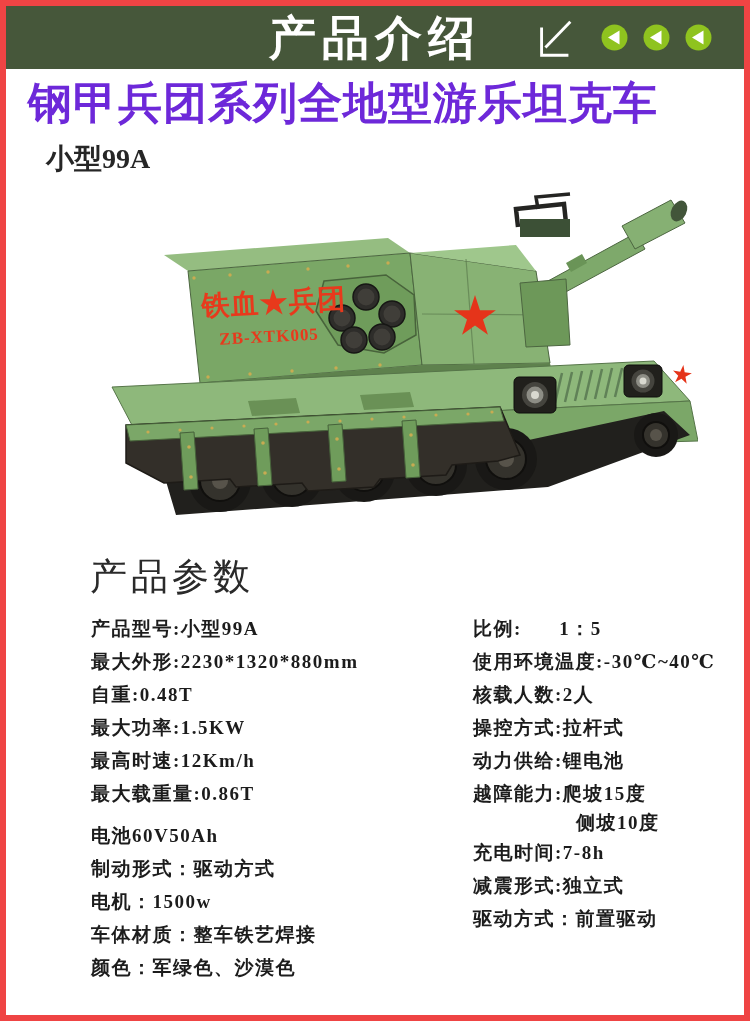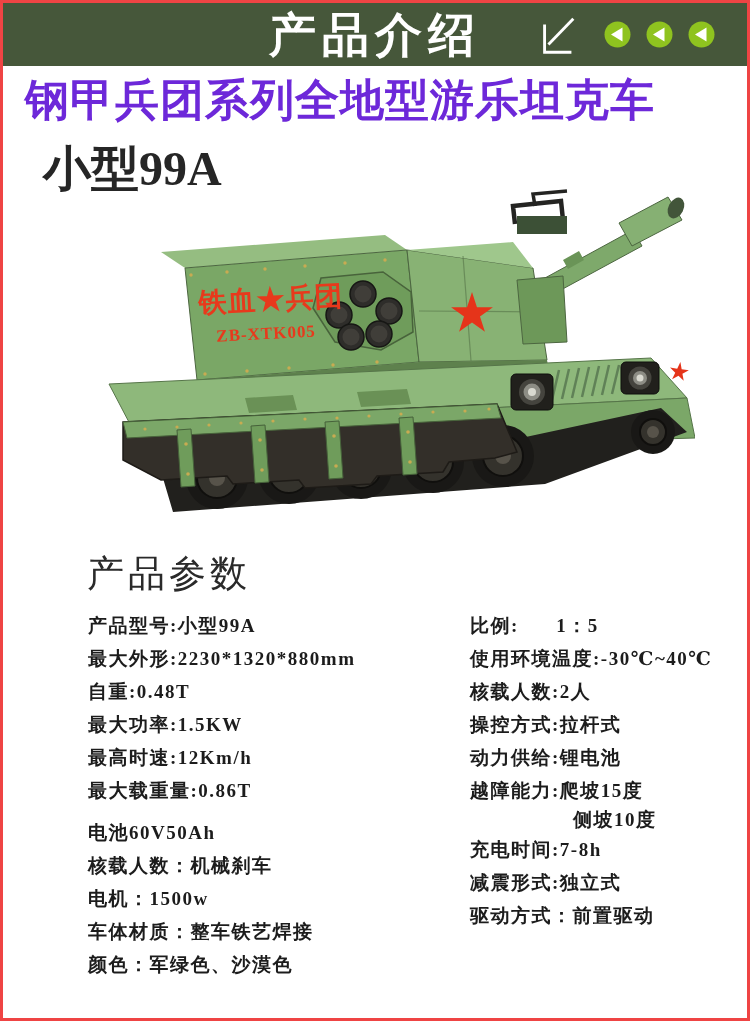--- a/index.html
+++ b/index.html
@@ -2,21 +2,21 @@
 <html><head>
 <meta charset="utf-8">
 <style>
   * { margin: 0; padding: 0; box-sizing: border-box; }
   html, body { background: #e8e8e8; }
   .page {
     position: relative;
     width: 750px; height: 1021px;
     margin: 0 auto;
     background: #ffffff;
-    border: 3px solid #ef4444;
+    border: 6px solid #ef4444;
     overflow: hidden;
     font-family: "Liberation Serif", "DejaVu Serif", serif;
     color: #1e1e1e;
   }
   
   .banner {
     position: absolute; top: 0; left: 0; right: 0;
     height: 63px;
     background: #46573a;
     display: flex; align-items: center;
@@ -38,21 +38,21 @@
     display: block;
   }
   
   .product-title {
     position: absolute; left: 22px; top: 68px;
     font-size: 44px; font-weight: bold; letter-spacing: 1px;
     color: #6d28d9; white-space: nowrap;
   }
   .model-name {
     position: absolute; left: 40px; top: 134px;
-    font-size: 48px; font-weight: bold; color: #262626;
+    font-size: 28px; font-weight: bold; color: #262626;
   }
   .params-heading {
     position: absolute; left: 84px; top: 546px;
     font-size: 37px; font-weight: normal; letter-spacing: 4px;
     color: #2a2a2a;
   }
   
   .figure {
     position: absolute; left: 62px; top: 186px;
     width: 630px; height: 332px;
@@ -275,21 +275,21 @@
   <h2 class="params-heading">产品参数</h2>
 
   <ul class="spec-col left">
       <li class="spec-item"><div class="spec-line">产品型号:小型99A</div></li>
       <li class="spec-item"><div class="spec-line">最大外形:2230*1320*880mm</div></li>
       <li class="spec-item"><div class="spec-line">自重:0.48T</div></li>
       <li class="spec-item"><div class="spec-line">最大功率:1.5KW</div></li>
       <li class="spec-item"><div class="spec-line">最高时速:12Km/h</div></li>
       <li class="spec-item"><div class="spec-line">最大载重量:0.86T</div></li>
       <li class="spec-item gap"><div class="spec-line">电池60V50Ah</div></li>
-      <li class="spec-item"><div class="spec-line">核载人数：机械刹车</div></li>
+      <li class="spec-item"><div class="spec-line">制动形式：驱动方式</div></li>
       <li class="spec-item"><div class="spec-line">电机：1500w</div></li>
       <li class="spec-item"><div class="spec-line">车体材质：整车铁艺焊接</div></li>
       <li class="spec-item"><div class="spec-line">颜色：军绿色、沙漠色</div></li>
     </ul>
   <ul class="spec-col right">
       <li class="spec-item"><div class="spec-line">比例:      1：5</div></li>
       <li class="spec-item"><div class="spec-line">使用环境温度:-30℃~40℃</div></li>
       <li class="spec-item"><div class="spec-line">核载人数:2人</div></li>
       <li class="spec-item"><div class="spec-line">操控方式:拉杆式</div></li>
       <li class="spec-item"><div class="spec-line">动力供给:锂电池</div></li>

